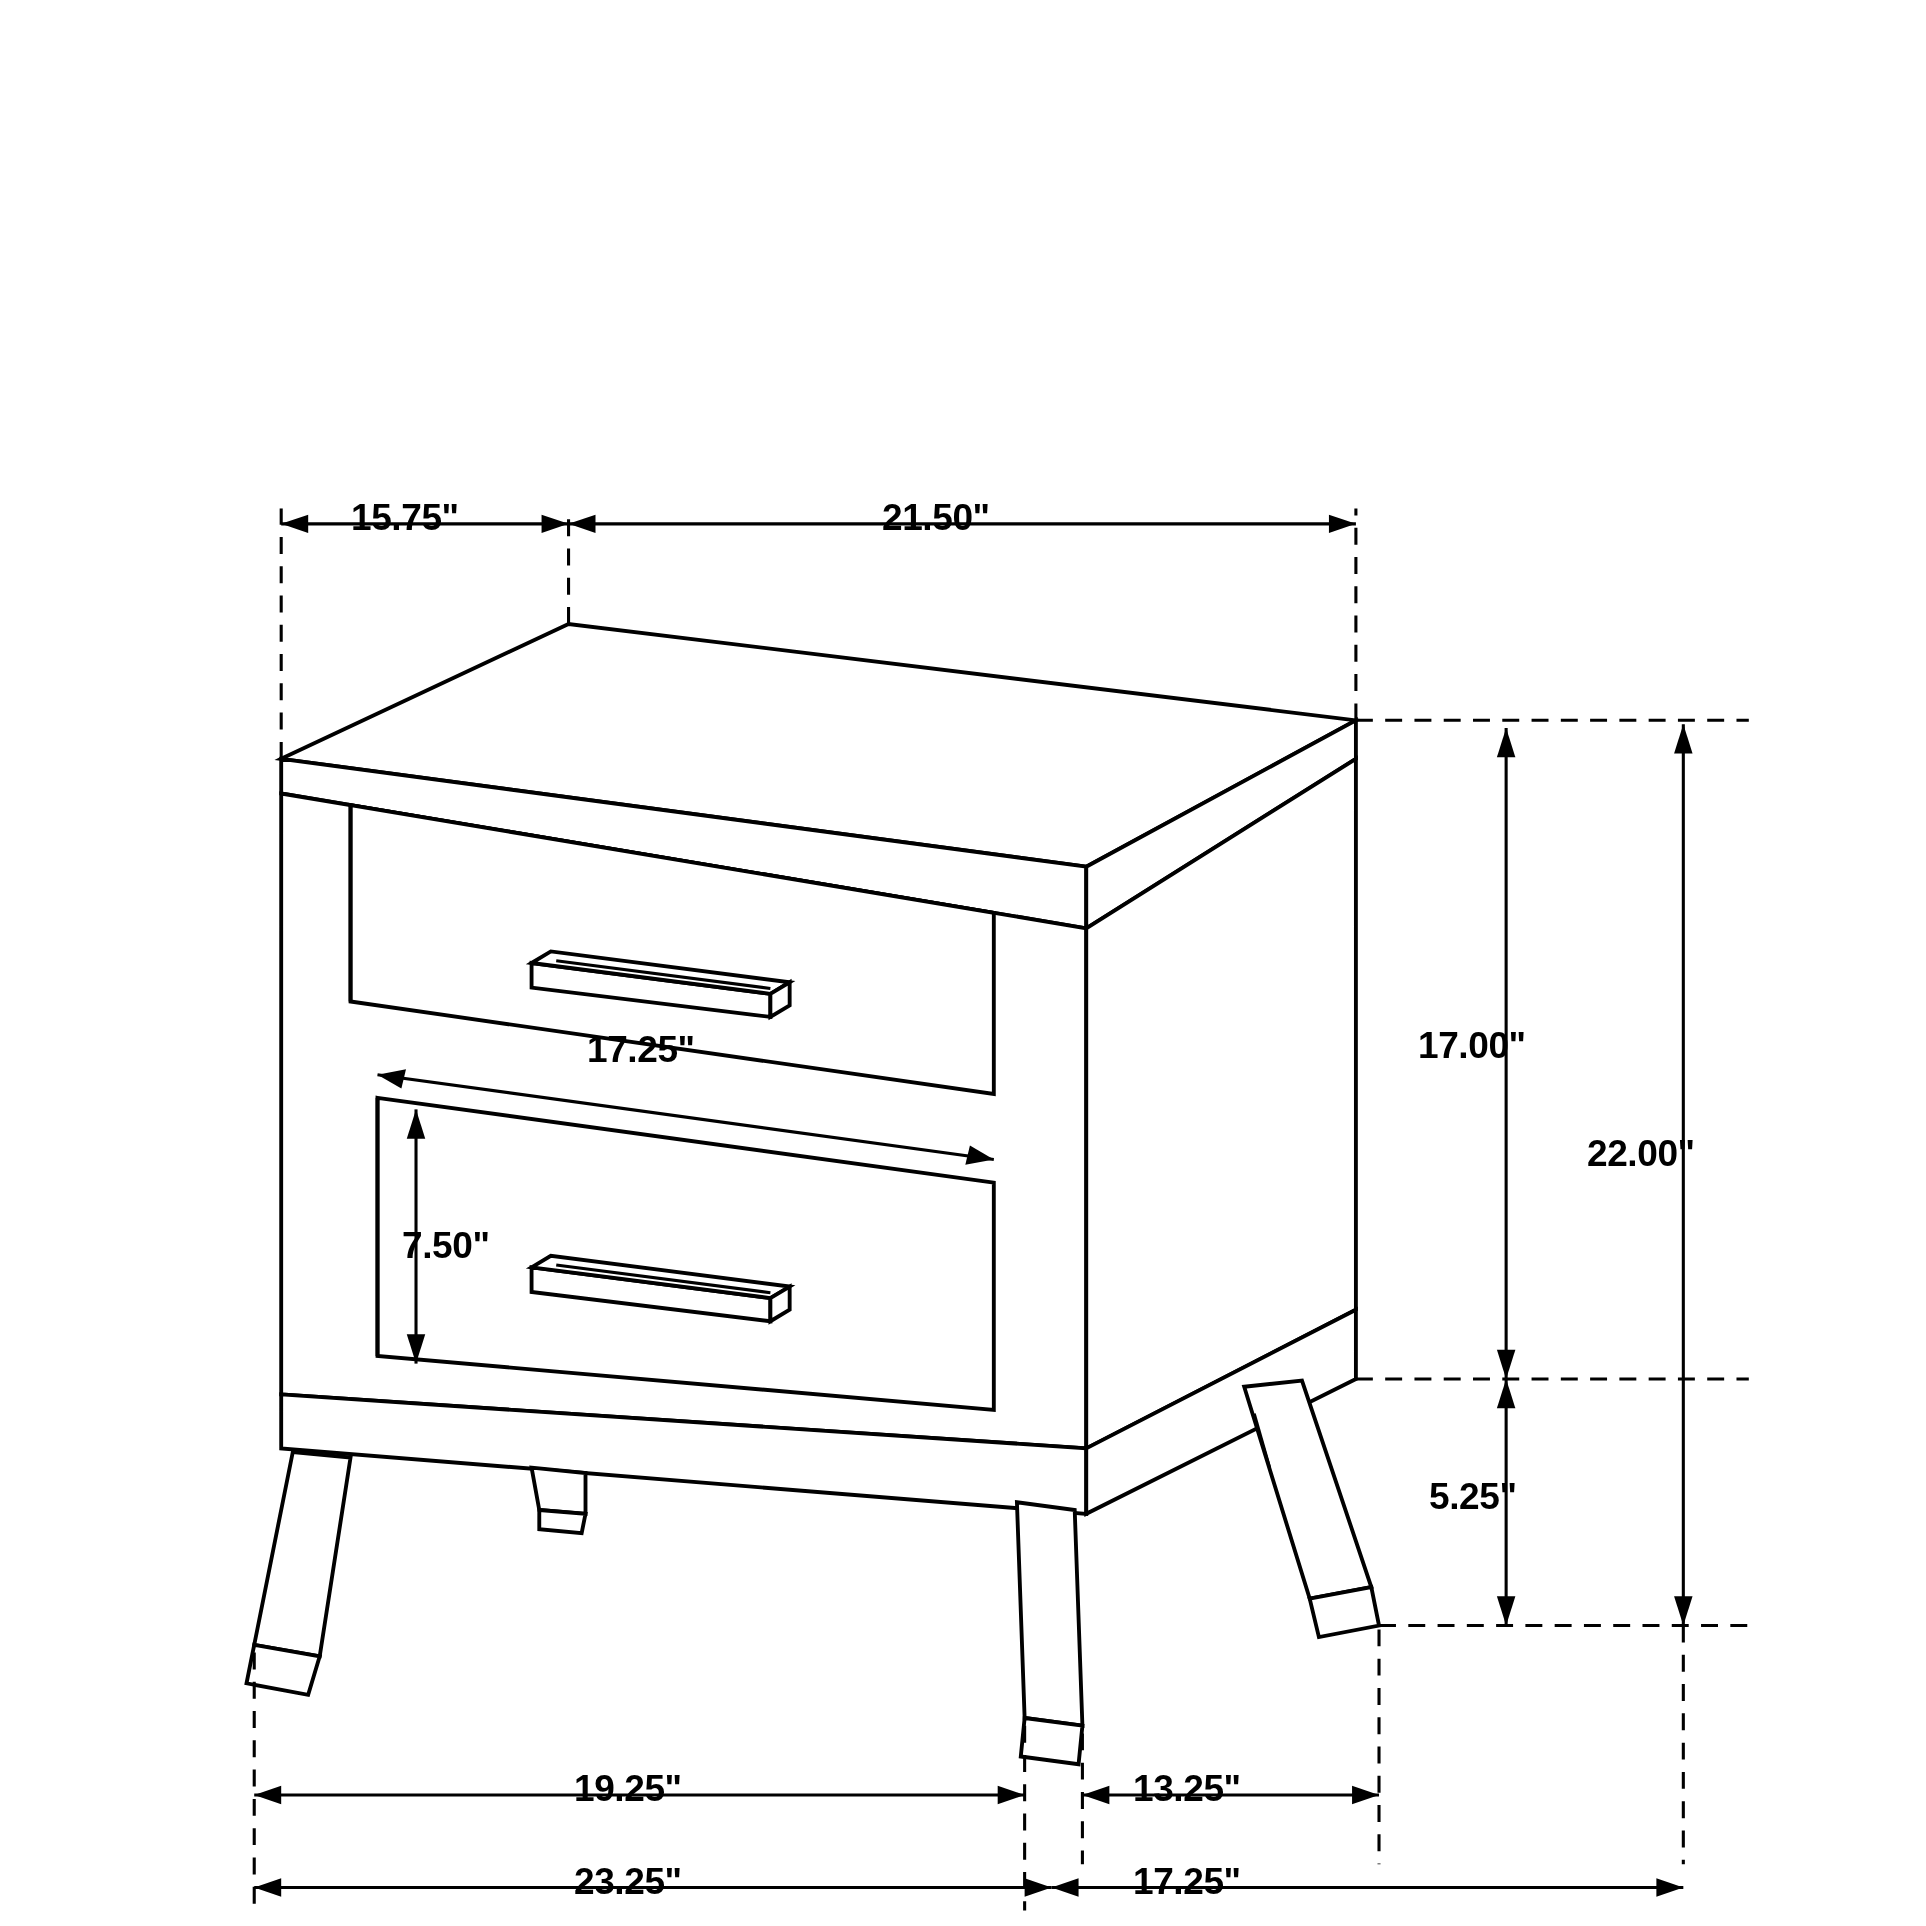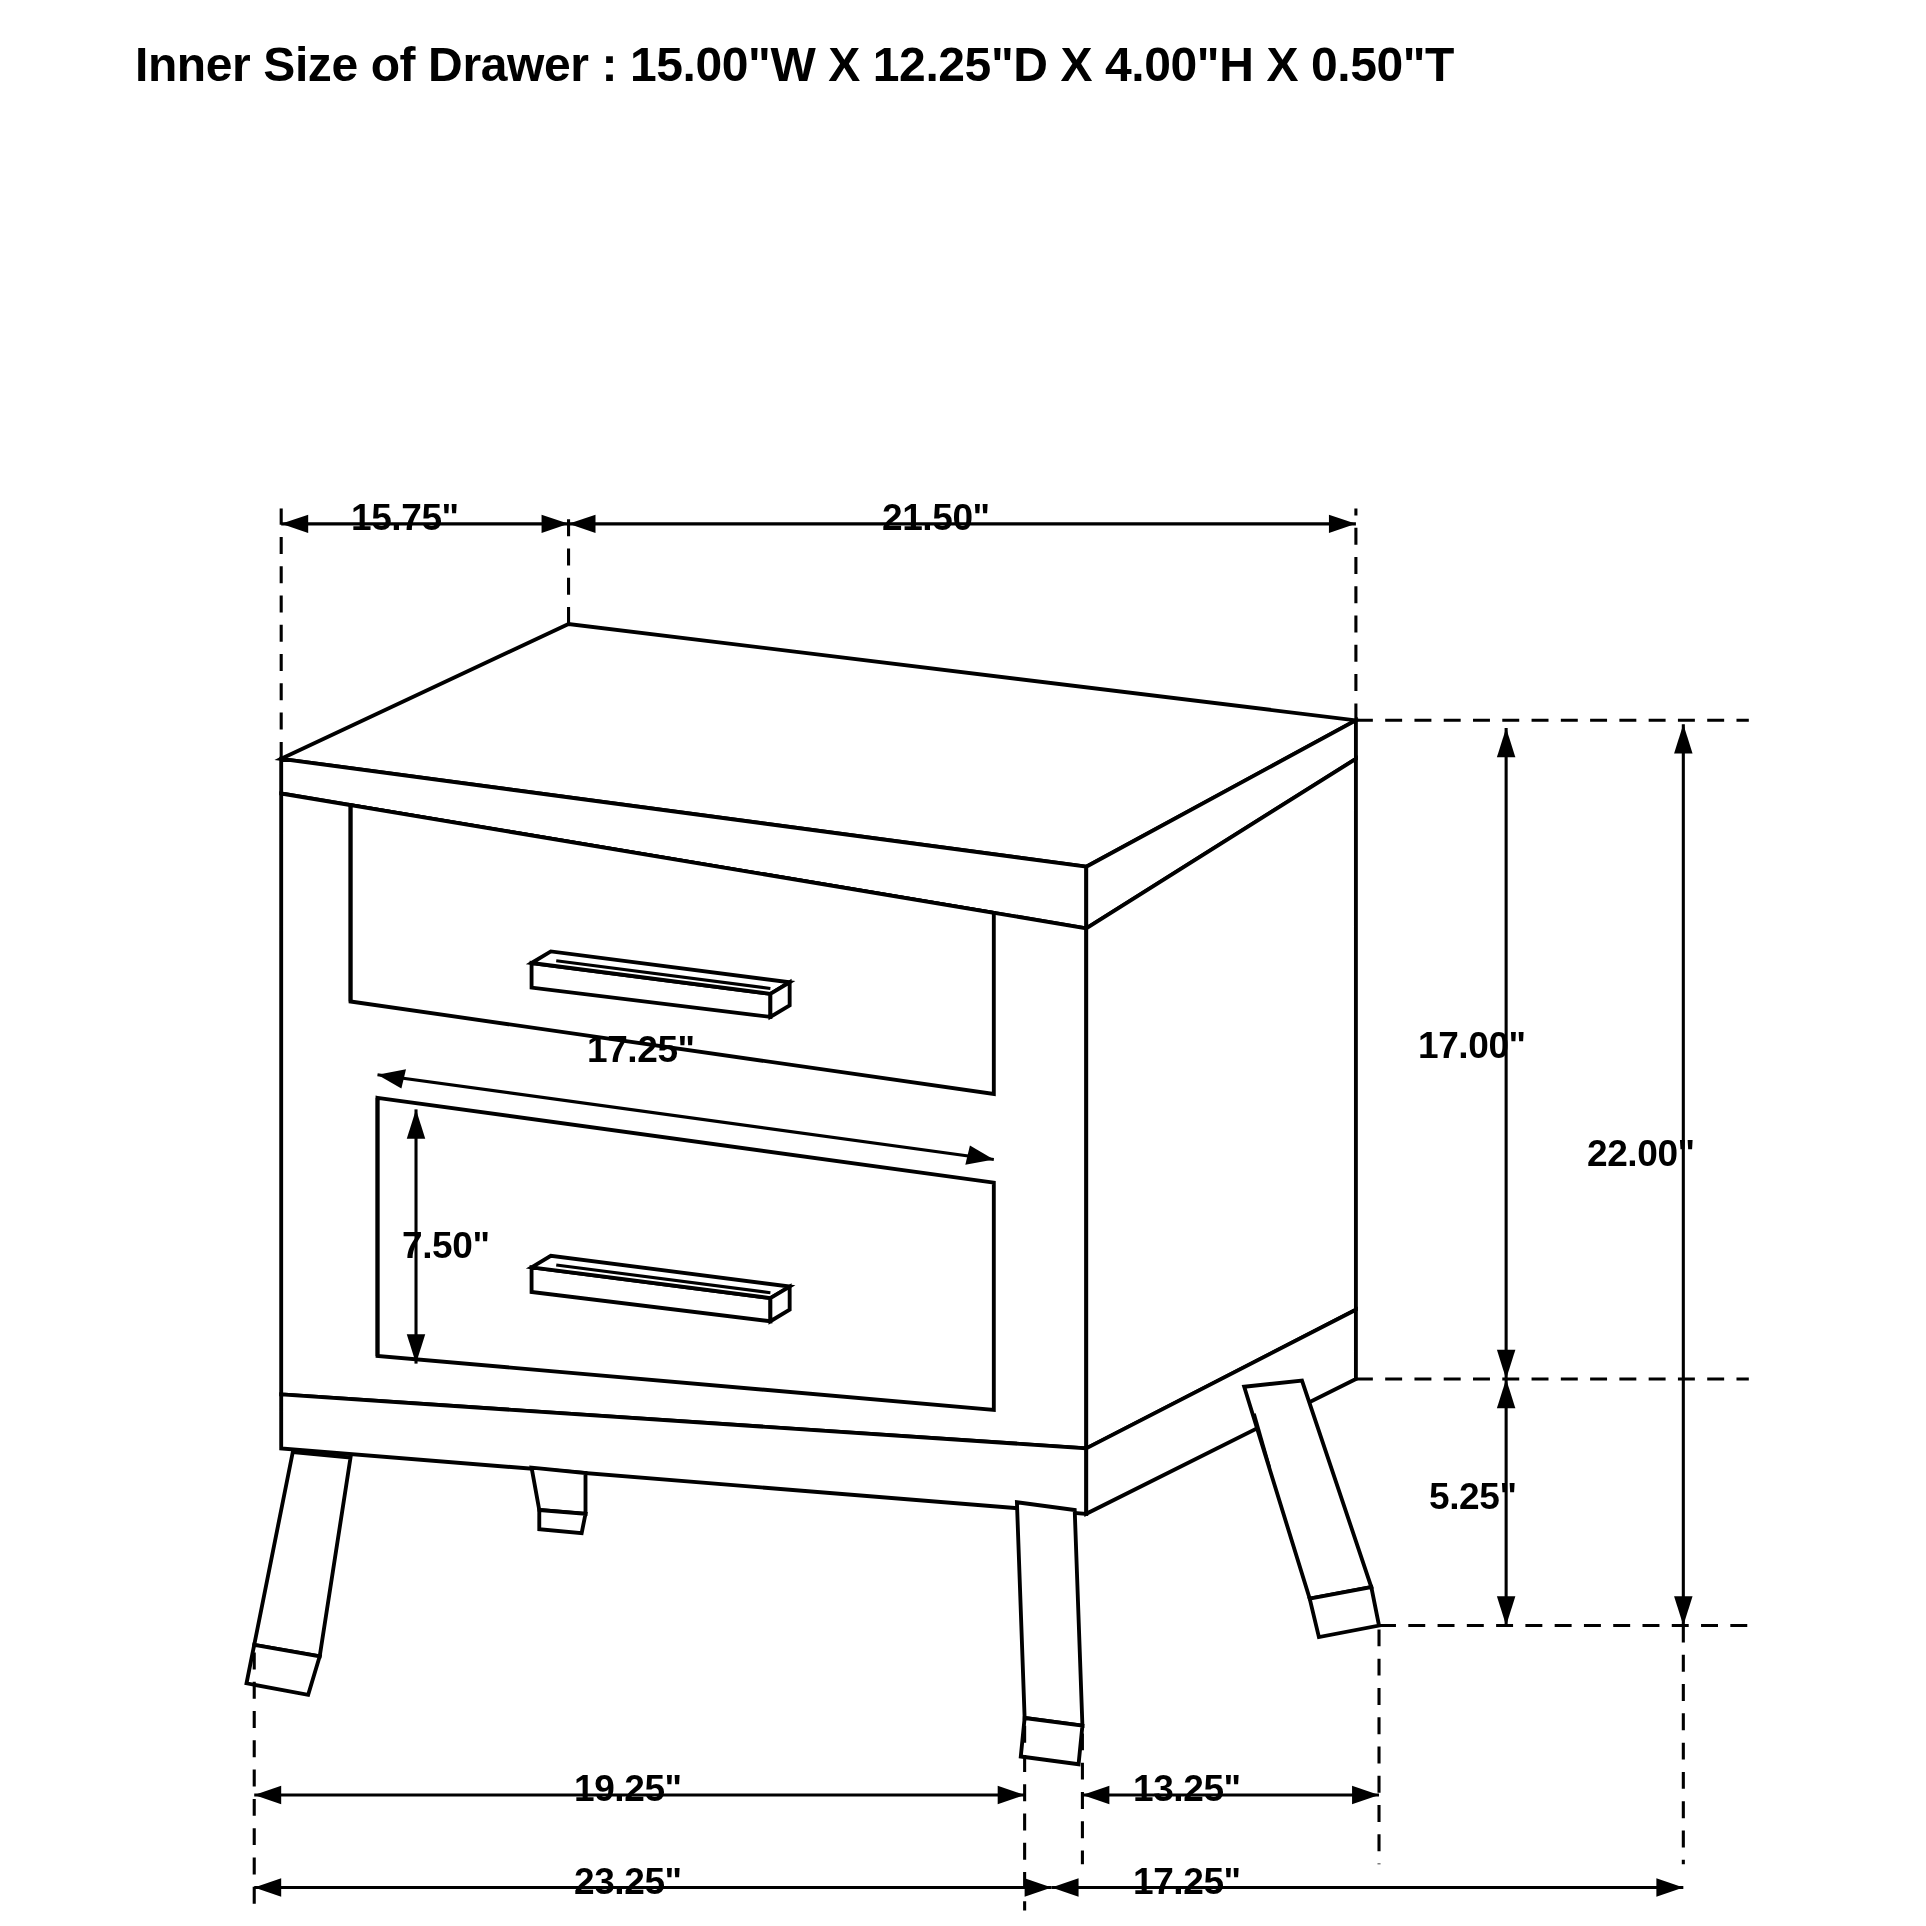--- a/index.html
+++ b/index.html
@@ -41,21 +41,20 @@
     font-weight: bold;
     white-space: nowrap;
     letter-spacing: -0.4px;
   }
 </style>
 </head>
 <body>
 
 <div class="page">
 
-  <div class="title">Inner Size of Drawer : 15.00"W X 12.25"D X 4.00"H X 0.50"T</div>
 
   <svg class="canvas" viewBox="0 0 2500 2500">
 
     <g fill="none" stroke="#000000" stroke-width="5" stroke-linejoin="miter" stroke-linecap="butt">
 
       <g>
         <polygon points="365,985 738,810 1760,935 1410,1125" fill="#ffffff"></polygon>
         <polygon points="365,985 365,1030 1410,1205 1410,1125" fill="#ffffff"></polygon>
         <polygon points="1410,1125 1760,935 1760,985 1410,1205" fill="#ffffff"></polygon>
       </g>

